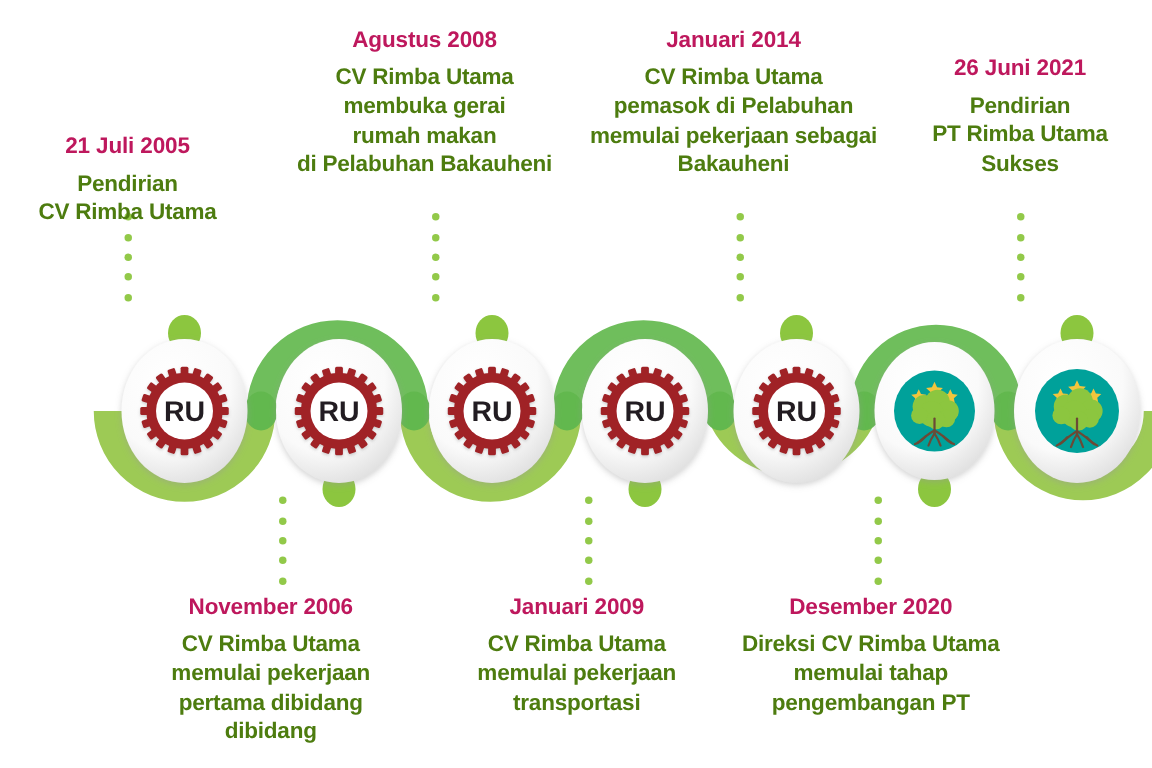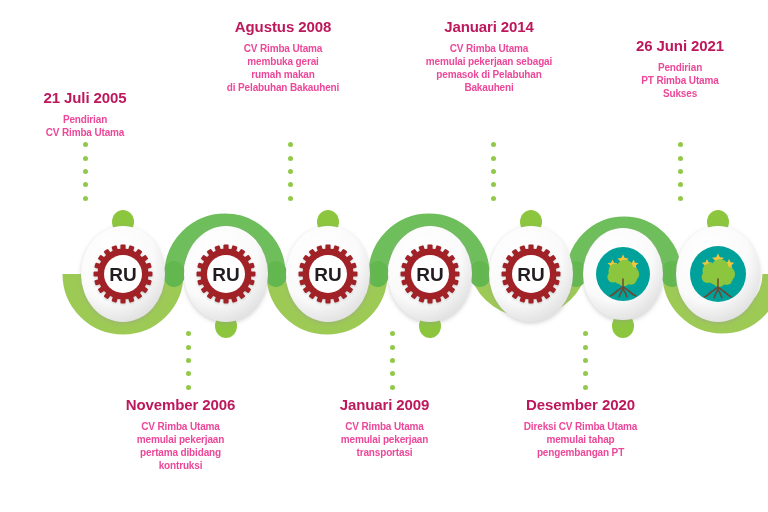--- a/index.html
+++ b/index.html
@@ -39,23 +39,23 @@
   }
   .milestone .m-date {
     font-size: 15px;
     font-weight: bold;
     color: #be185d;
     letter-spacing: -0.1px;
     margin-bottom: 5px;
     white-space: nowrap;
   }
   .milestone .m-desc {
-    font-size: 10px;
+    font-size: 15px;
     font-weight: bold;
-    color: #ec4899;
+    color: #4d7c0f;
     letter-spacing: -0.15px;
   }
   .milestone .m-desc .ln { display: block; white-space: nowrap; }
 
   
   .connector {
     position: absolute;
     width: 16px;
     display: flex;
     flex-direction: column;
@@ -417,42 +417,42 @@
       <span class="ln">membuka gerai</span>
       <span class="ln">rumah makan</span>
       <span class="ln">di Pelabuhan Bakauheni</span>
     </div>
   </div>
 
   <div class="milestone" style="left:385px; top:17px; width:208px;">
     <div class="m-date">Januari 2014</div>
     <div class="m-desc">
       <span class="ln">CV Rimba Utama</span>
+      <span class="ln">pemasok di Pelabuhan</span>
       <span class="ln">memulai pekerjaan sebagai</span>
-      <span class="ln">pemasok di Pelabuhan</span>
       <span class="ln">Bakauheni</span>
     </div>
   </div>
 
   <div class="milestone" style="left:595px; top:36px; width:170px;">
     <div class="m-date">26 Juni 2021</div>
     <div class="m-desc">
       <span class="ln">Pendirian</span>
       <span class="ln">PT Rimba Utama</span>
       <span class="ln">Sukses</span>
     </div>
   </div>
 
   <div class="milestone" style="left:93px; top:395px; width:175px;">
     <div class="m-date">November 2006</div>
     <div class="m-desc">
       <span class="ln">CV Rimba Utama</span>
       <span class="ln">memulai pekerjaan</span>
       <span class="ln">pertama dibidang</span>
-      <span class="ln">kontruksi</span>
+      <span class="ln">dibidang</span>
     </div>
   </div>
 
   <div class="milestone" style="left:297px; top:395px; width:175px;">
     <div class="m-date">Januari 2009</div>
     <div class="m-desc">
       <span class="ln">CV Rimba Utama</span>
       <span class="ln">memulai pekerjaan</span>
       <span class="ln">transportasi</span>
     </div>

